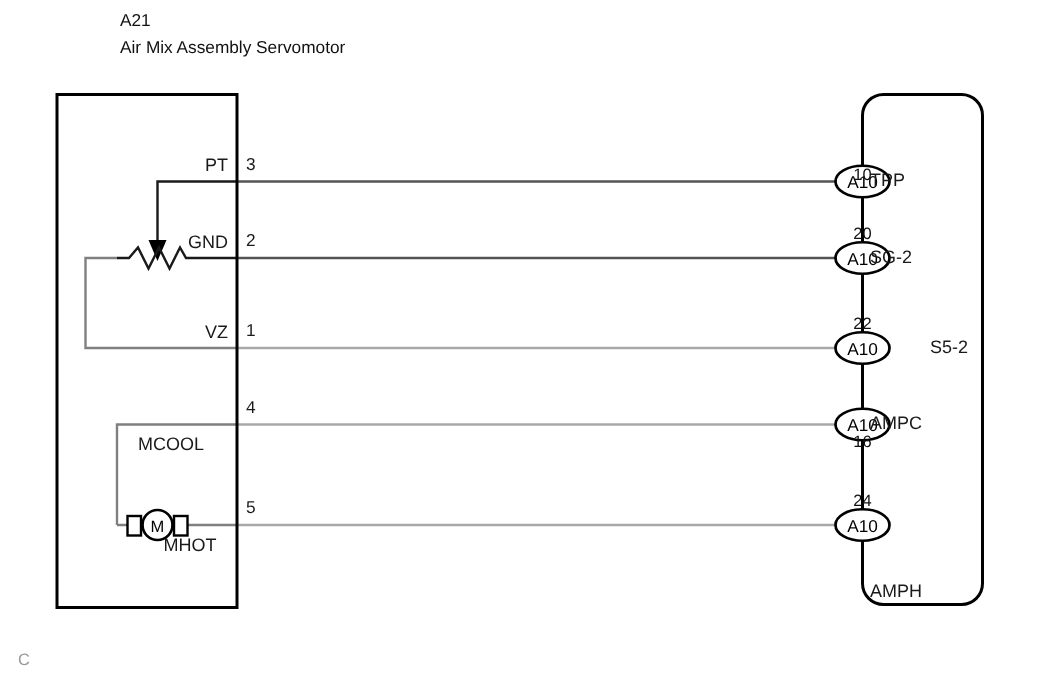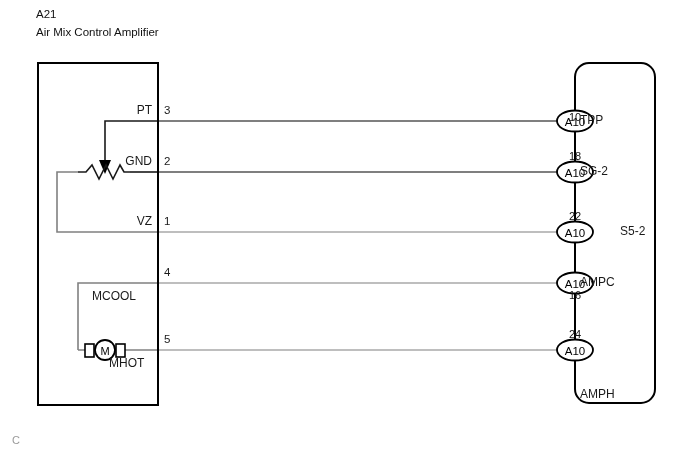--- a/index.html
+++ b/index.html
@@ -21,20 +21,21 @@
   .lbl {
     position: absolute;
     font-size: 12px;
     line-height: 13px;
     white-space: nowrap;
     color: #1a1a1a;
   }
   .lbl-title {
     font-size: 11.5px;
     color: #111111;
+    margin-left: 44px;
   }
   .pin-num {
     position: absolute;
     font-size: 11.5px;
     white-space: nowrap;
     color: #1a1a1a;
   }
   .conn-num {
     position: absolute;
     font-size: 11px;
@@ -64,21 +65,21 @@
     font-size: 11px;
     fill: #000000;
   }
 </style>
 </head>
 <body>
 
 <div id="diagram">
 
   <div class="lbl lbl-title" style="left:36px; top:8px;">A21</div>
-  <div class="lbl lbl-title" style="left:36px; top:26px;">Air Mix Control Amplifier</div>
+  <div class="lbl lbl-title" style="left:36px; top:26px;">Air Mix Assembly Servomotor</div>
 
   <svg class="layer" viewBox="0 0 691 459">
 
     <line x1="158" y1="121" x2="575" y2="121" stroke="#545454" stroke-width="1.6"></line>
     <line x1="158" y1="172" x2="575" y2="172" stroke="#545454" stroke-width="1.6"></line>
 
     <line x1="158" y1="232" x2="575" y2="232" stroke="#a8a8a8" stroke-width="1.6"></line>
     <line x1="158" y1="283" x2="575" y2="283" stroke="#a8a8a8" stroke-width="1.6"></line>
     <line x1="158" y1="350" x2="575" y2="350" stroke="#a8a8a8" stroke-width="1.6"></line>
 
@@ -127,21 +128,21 @@
   <div class="lbl" style="left:92px; top:290px;">MCOOL</div>
   <div class="lbl" style="left:109px; top:357px;">MHOT</div>
 
   <div class="pin-num" style="left:164px; top:104px;">3</div>
   <div class="pin-num" style="left:164px; top:155px;">2</div>
   <div class="pin-num" style="left:164px; top:215px;">1</div>
   <div class="pin-num" style="left:164px; top:266px;">4</div>
   <div class="pin-num" style="left:164px; top:333px;">5</div>
 
   <div class="conn-num" style="left:549px; top:91px; width:52px;margin-top:20px;">10</div>
-  <div class="conn-num" style="left:549px; top:150px; width:52px;">18</div>
+  <div class="conn-num" style="left:549px; top:150px; width:52px;">20</div>
   <div class="conn-num" style="left:549px; top:210px; width:52px;">22</div>
   <div class="conn-num" style="left:549px; top:261px; width:52px;margin-top:28px;">16</div>
   <div class="conn-num" style="left:549px; top:328px; width:52px;">24</div>
 
   <div class="lbl" style="left:580px; top:114px;">TPP</div>
   <div class="lbl" style="left:580px; top:165px;">SG-2</div>
   <div class="lbl" style="left:580px; top:225px;padding-left:40px;">S5-2</div>
   <div class="lbl" style="left:580px; top:276px;">AMPC</div>
   <div class="lbl" style="left:580px; top:343px;margin-top:45px;">AMPH</div>
 

